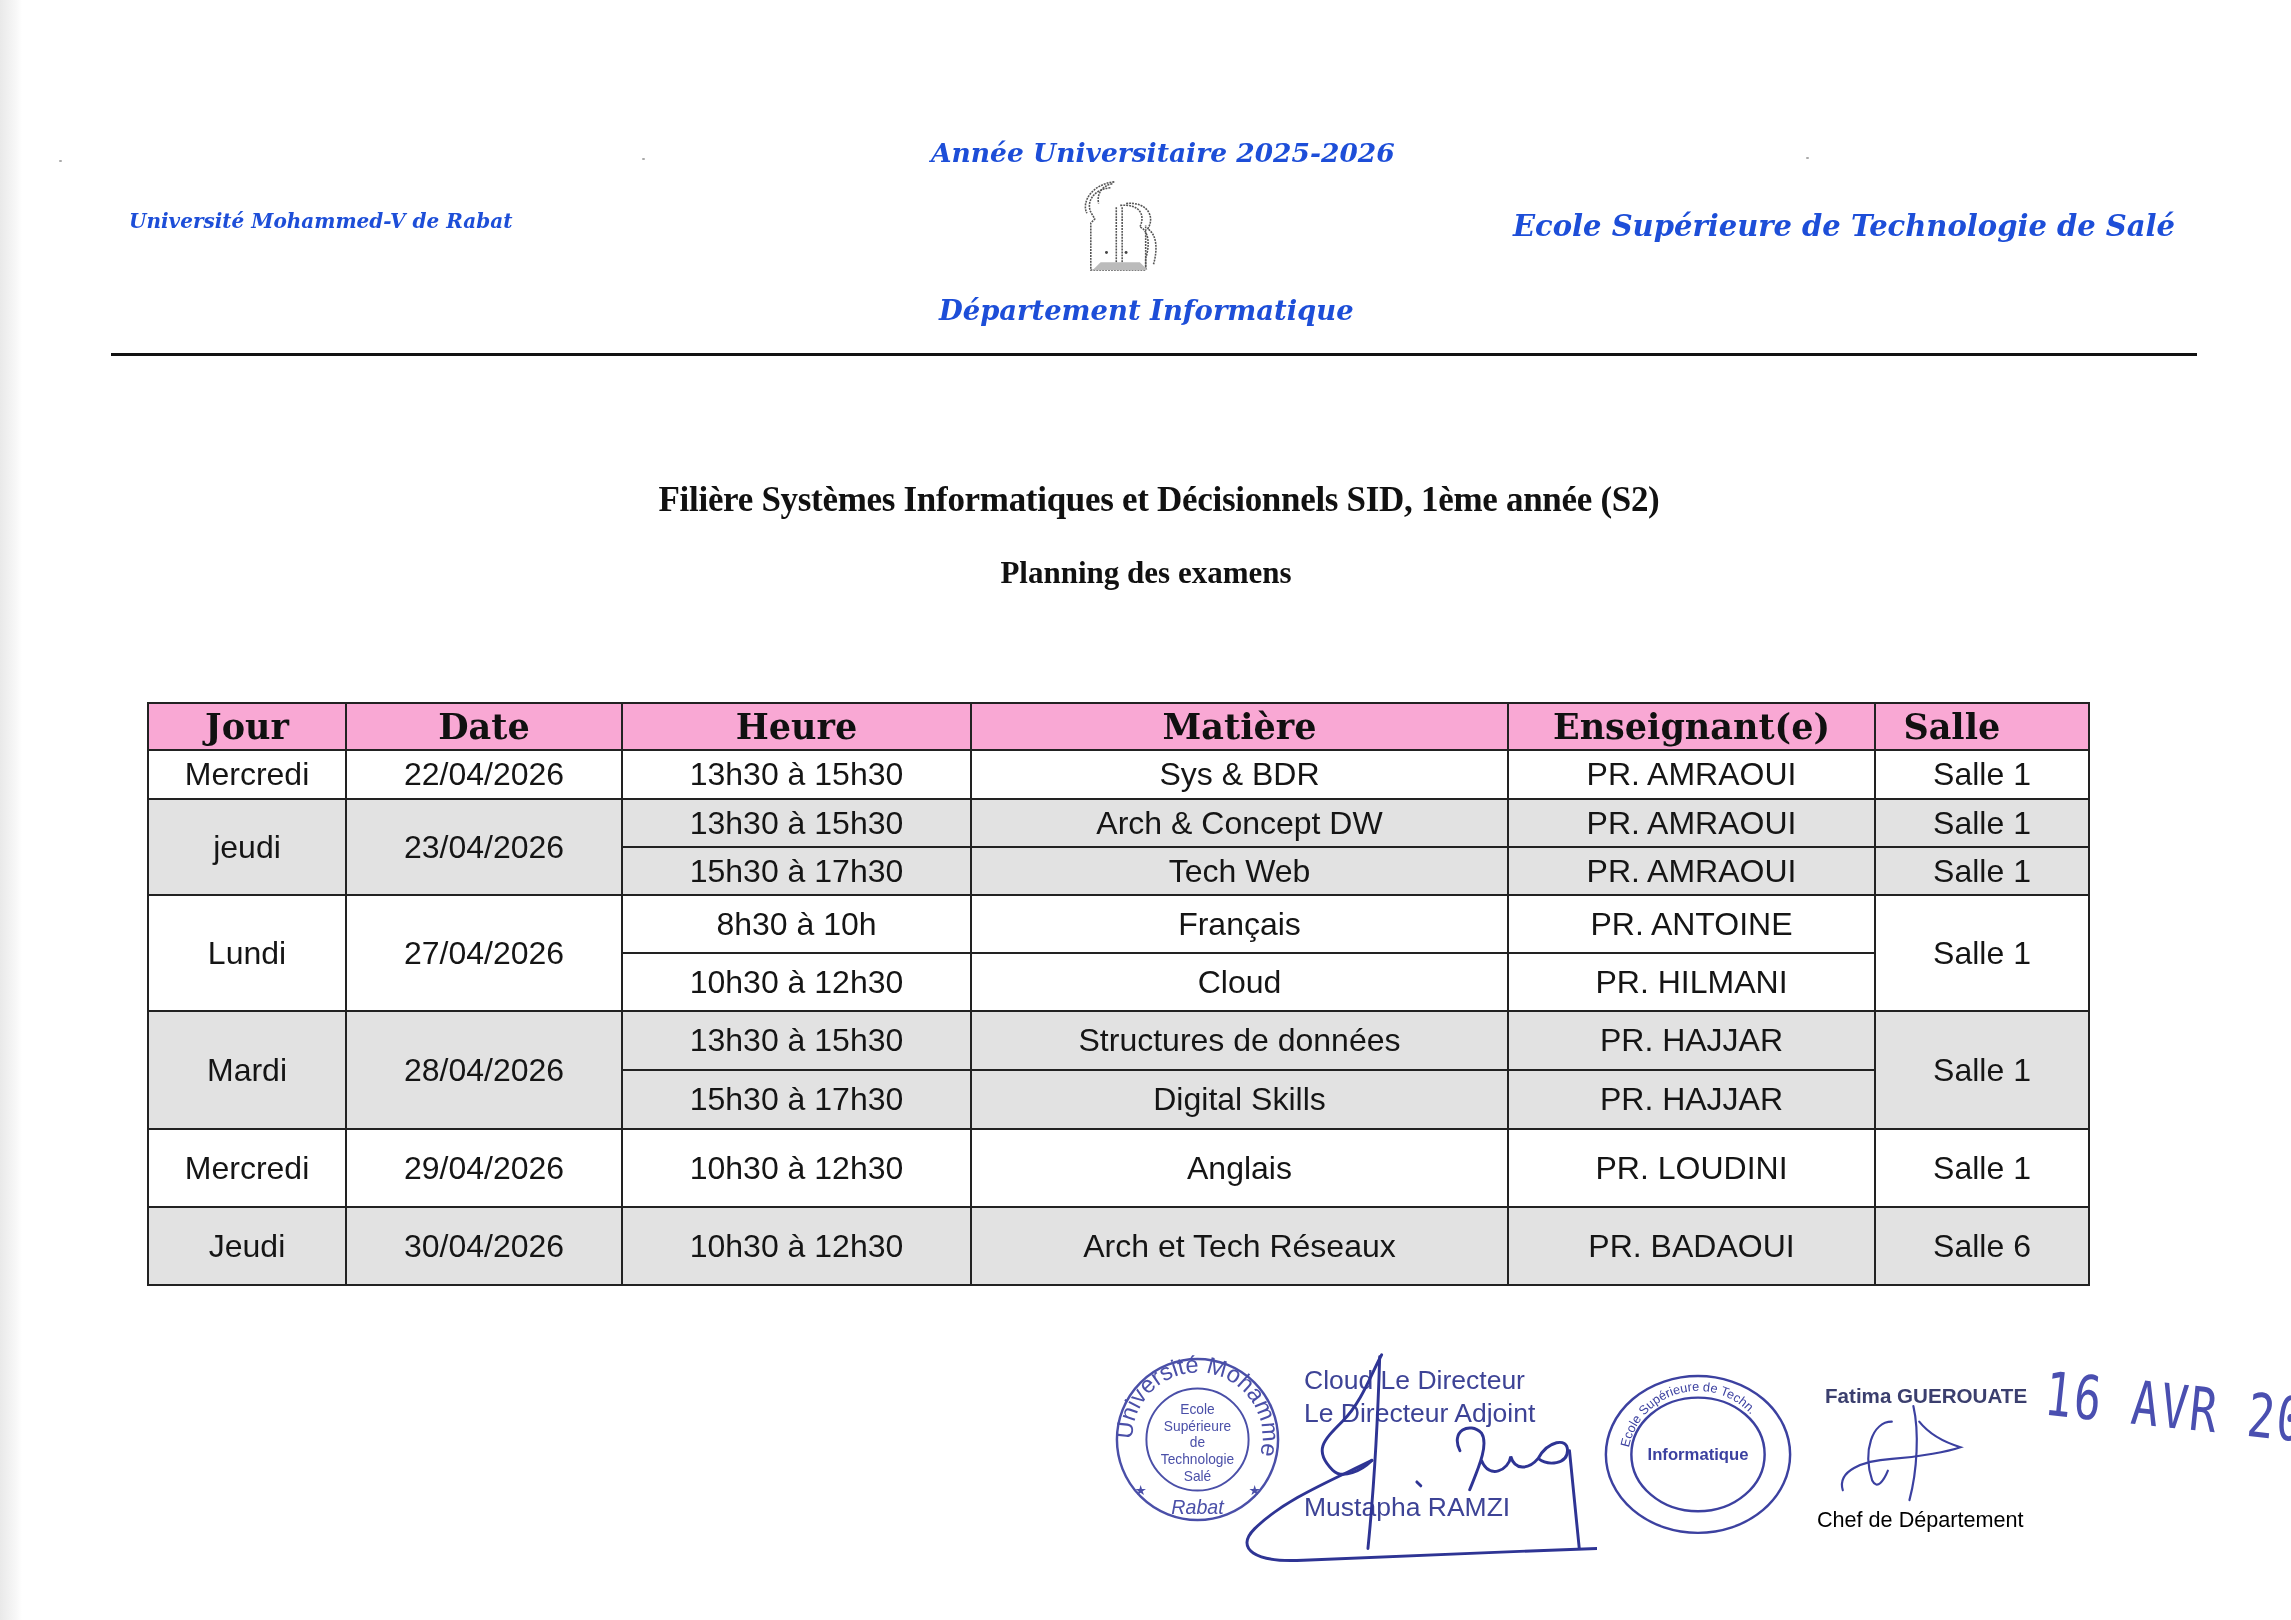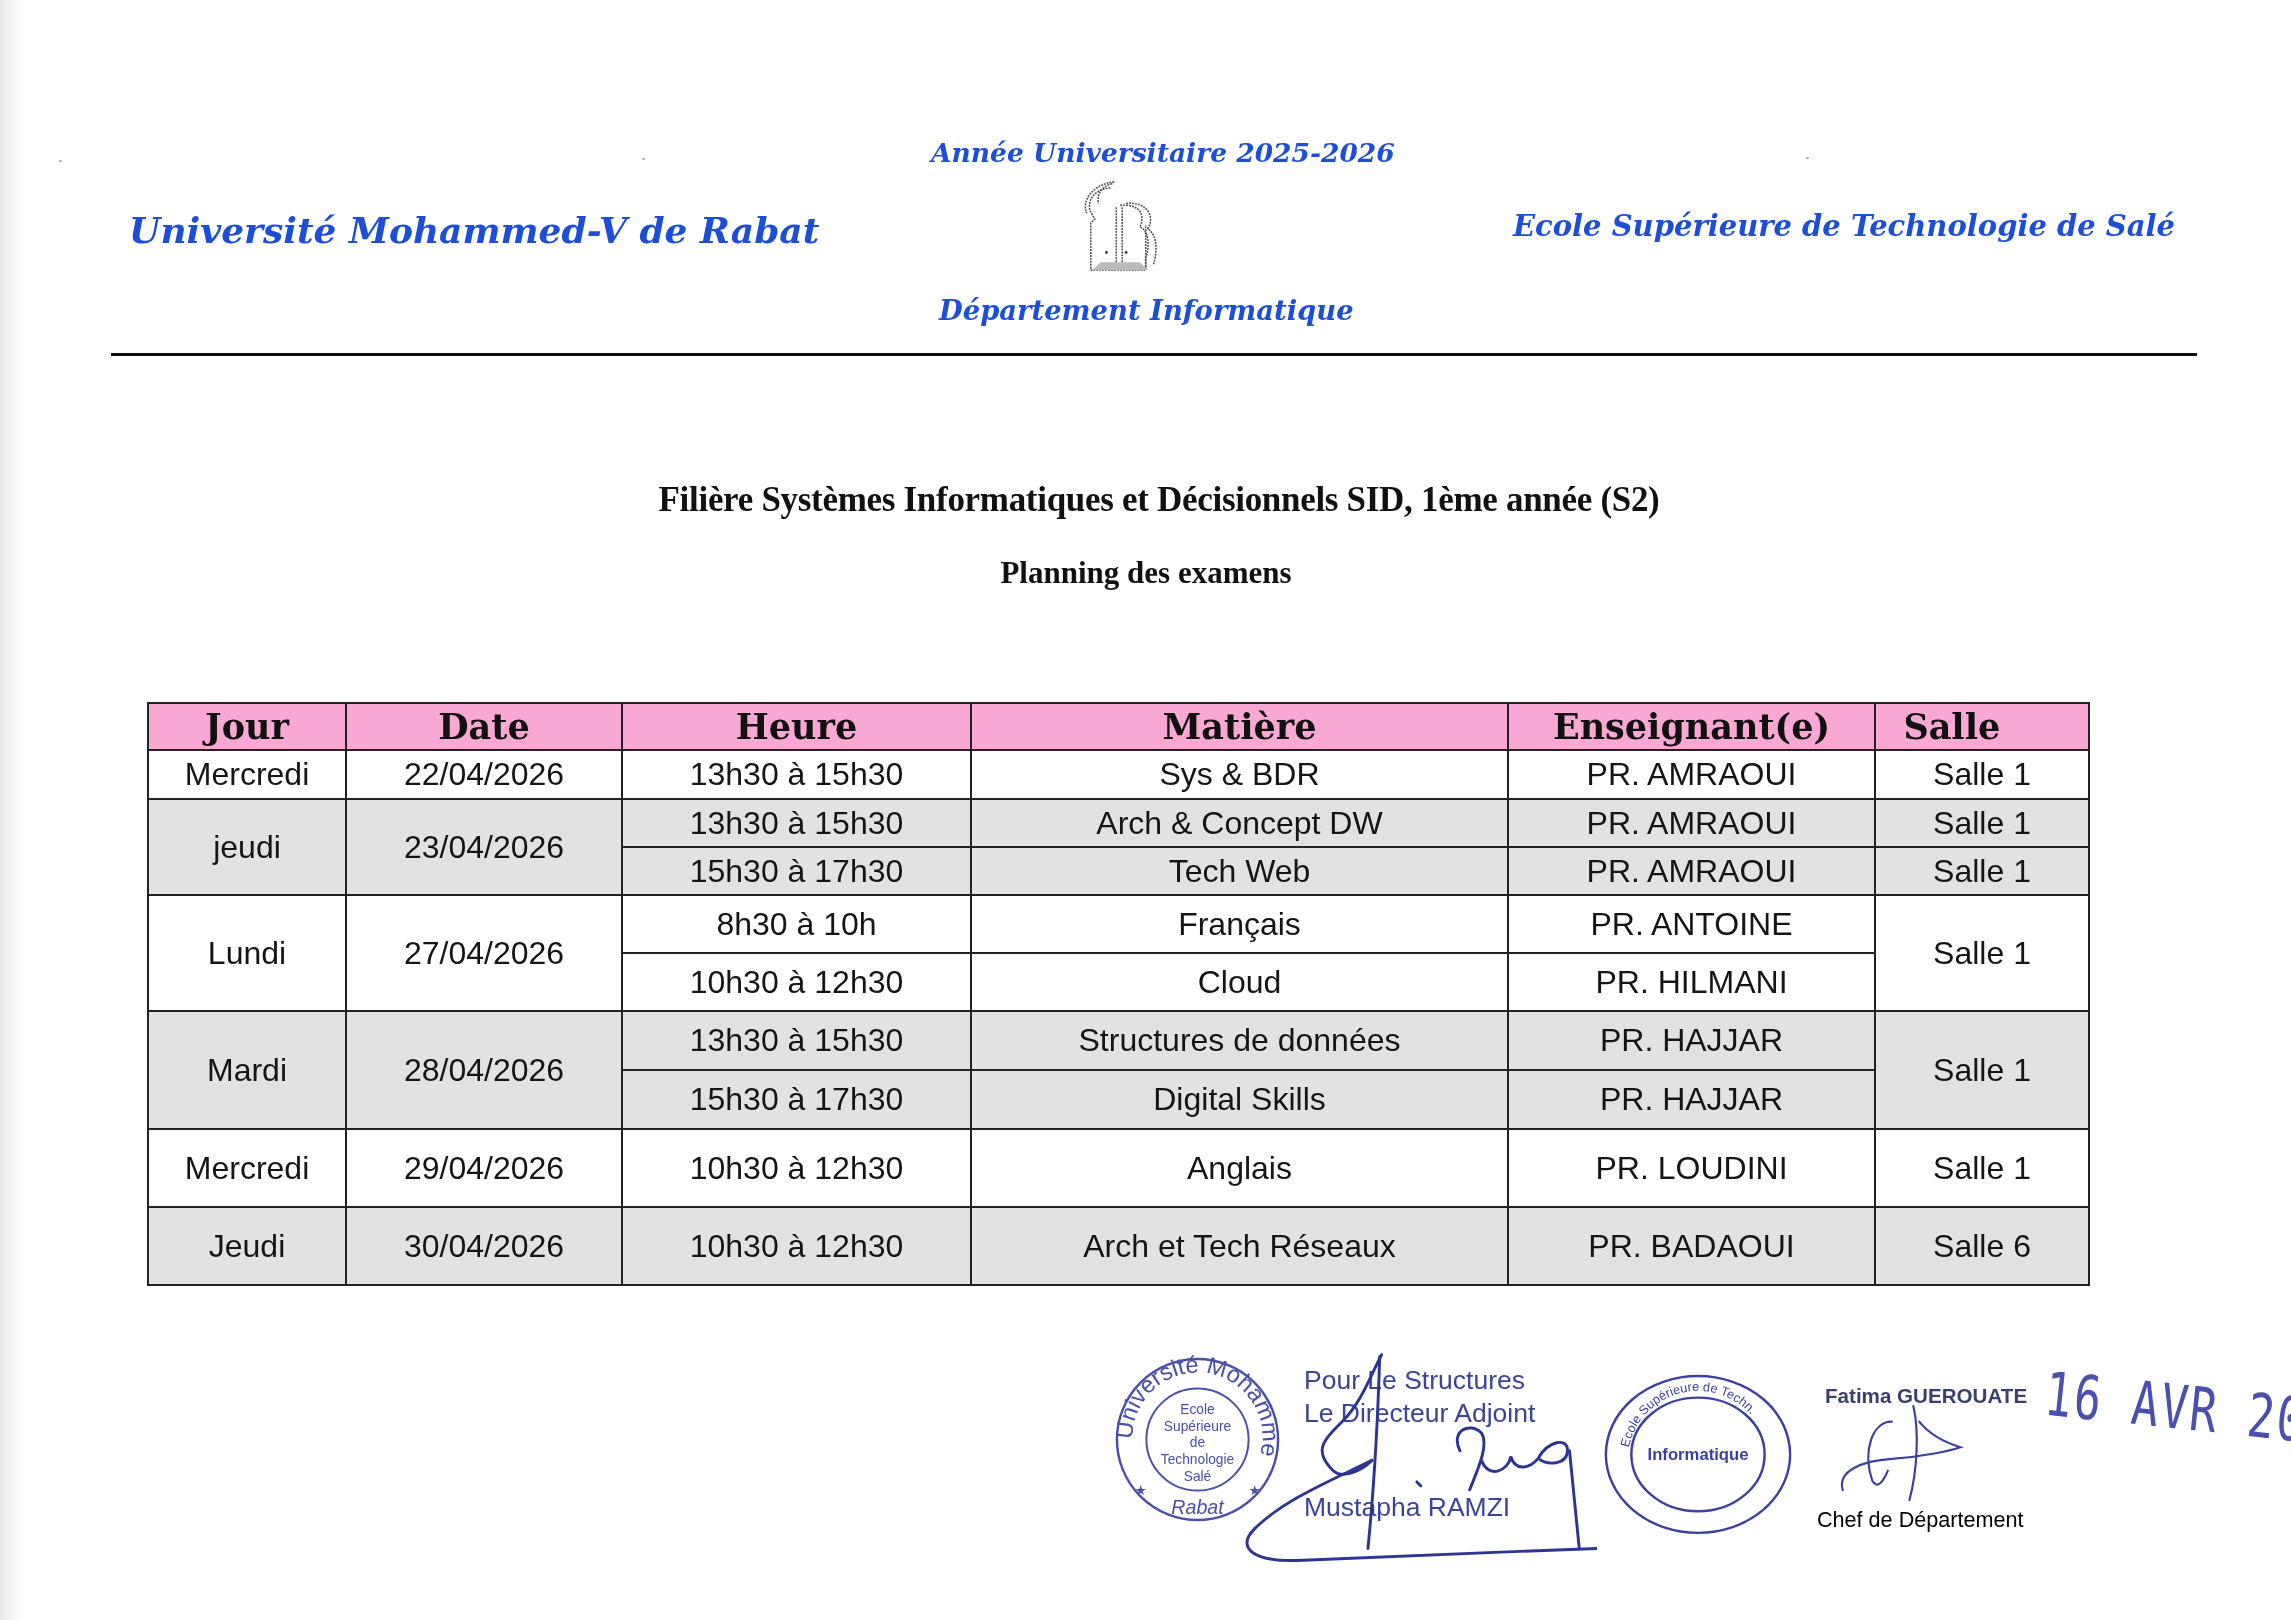--- a/index.html
+++ b/index.html
@@ -12,21 +12,21 @@
   .left-edge {
     position:absolute; left:0; top:0; width:21.6px; height:1620px;
     background:linear-gradient(to right,#e9e9e9,#f7f7f7 70%,#fff);
   }
   .speck { position:absolute; width:2.9px; height:2px; background:#aaa; border-radius:1px; }
 
   .hdr-italic {
     position:absolute; font-family:"DejaVu Serif", serif; font-style:italic; font-weight:bold;
     color:#1d4ed8; white-space:nowrap;
   }
-  #univ   { left:129px; top:209px; font-size:36px; }
+  #univ   { left:129px; top:209px; font-size:20px; }
   #annee  { left:931px; top:137px; font-size:26.5px; }
   #dept   { left:939px; top:294px; font-size:27.4px; }
   #ecole  { left:1513px; top:209px; font-size:29px; }
 
   #logo { position:absolute; left:1071px; top:176px; width:118px; height:98px; }
 
   #rule { position:absolute; left:111px; top:353px; width:2086px; height:2.9px; background:#111; }
 
   .title {
     position:absolute; left:0; width:2292px; text-align:center;
@@ -218,21 +218,21 @@
     <text x="86" y="94">de</text>
     <text x="86" y="111">Technologie</text>
     <text x="86" y="128">Salé</text>
   </g>
   <text x="86" y="162" font-family="Liberation Sans, sans-serif" font-style="italic" font-size="20" fill="#4a4fa8" text-anchor="middle">Rabat</text>
   <text x="22" y="142" font-size="14" fill="#4a4fa8">★</text>
   <text x="138" y="142" font-size="14" fill="#4a4fa8">★</text>
 </svg>
 
 <div id="sig-dir-text">
-  <div>Pour Le Structures</div>
+  <div>Cloud Le Directeur</div>
   <div>Le Directeur Adjoint</div>
 </div>
 <div id="sig-dir-name">Mustapha RAMZI</div>
 <svg id="sig-dir-scrawl" viewBox="0 0 380 230">
   <g fill="none" stroke="#2e3494" stroke-width="3" stroke-linecap="round">
     <path d="M160 12 C150 30 140 60 120 80 C100 100 90 110 110 130 C120 140 140 130 150 120"></path>
     <path d="M158 14 C156 80 152 150 146 210"></path>
     <path d="M150 120 C110 140 60 160 30 190 C10 210 30 225 80 222 C160 218 280 214 380 210"></path>
     <path d="M240 110 C230 90 250 80 262 92 C270 104 258 130 250 150 M262 120 C270 140 290 130 292 116 C296 130 310 130 320 118 C330 100 350 96 350 110 C350 124 330 126 320 118"></path>
     <path d="M352 110 C356 150 360 190 362 210"></path>

